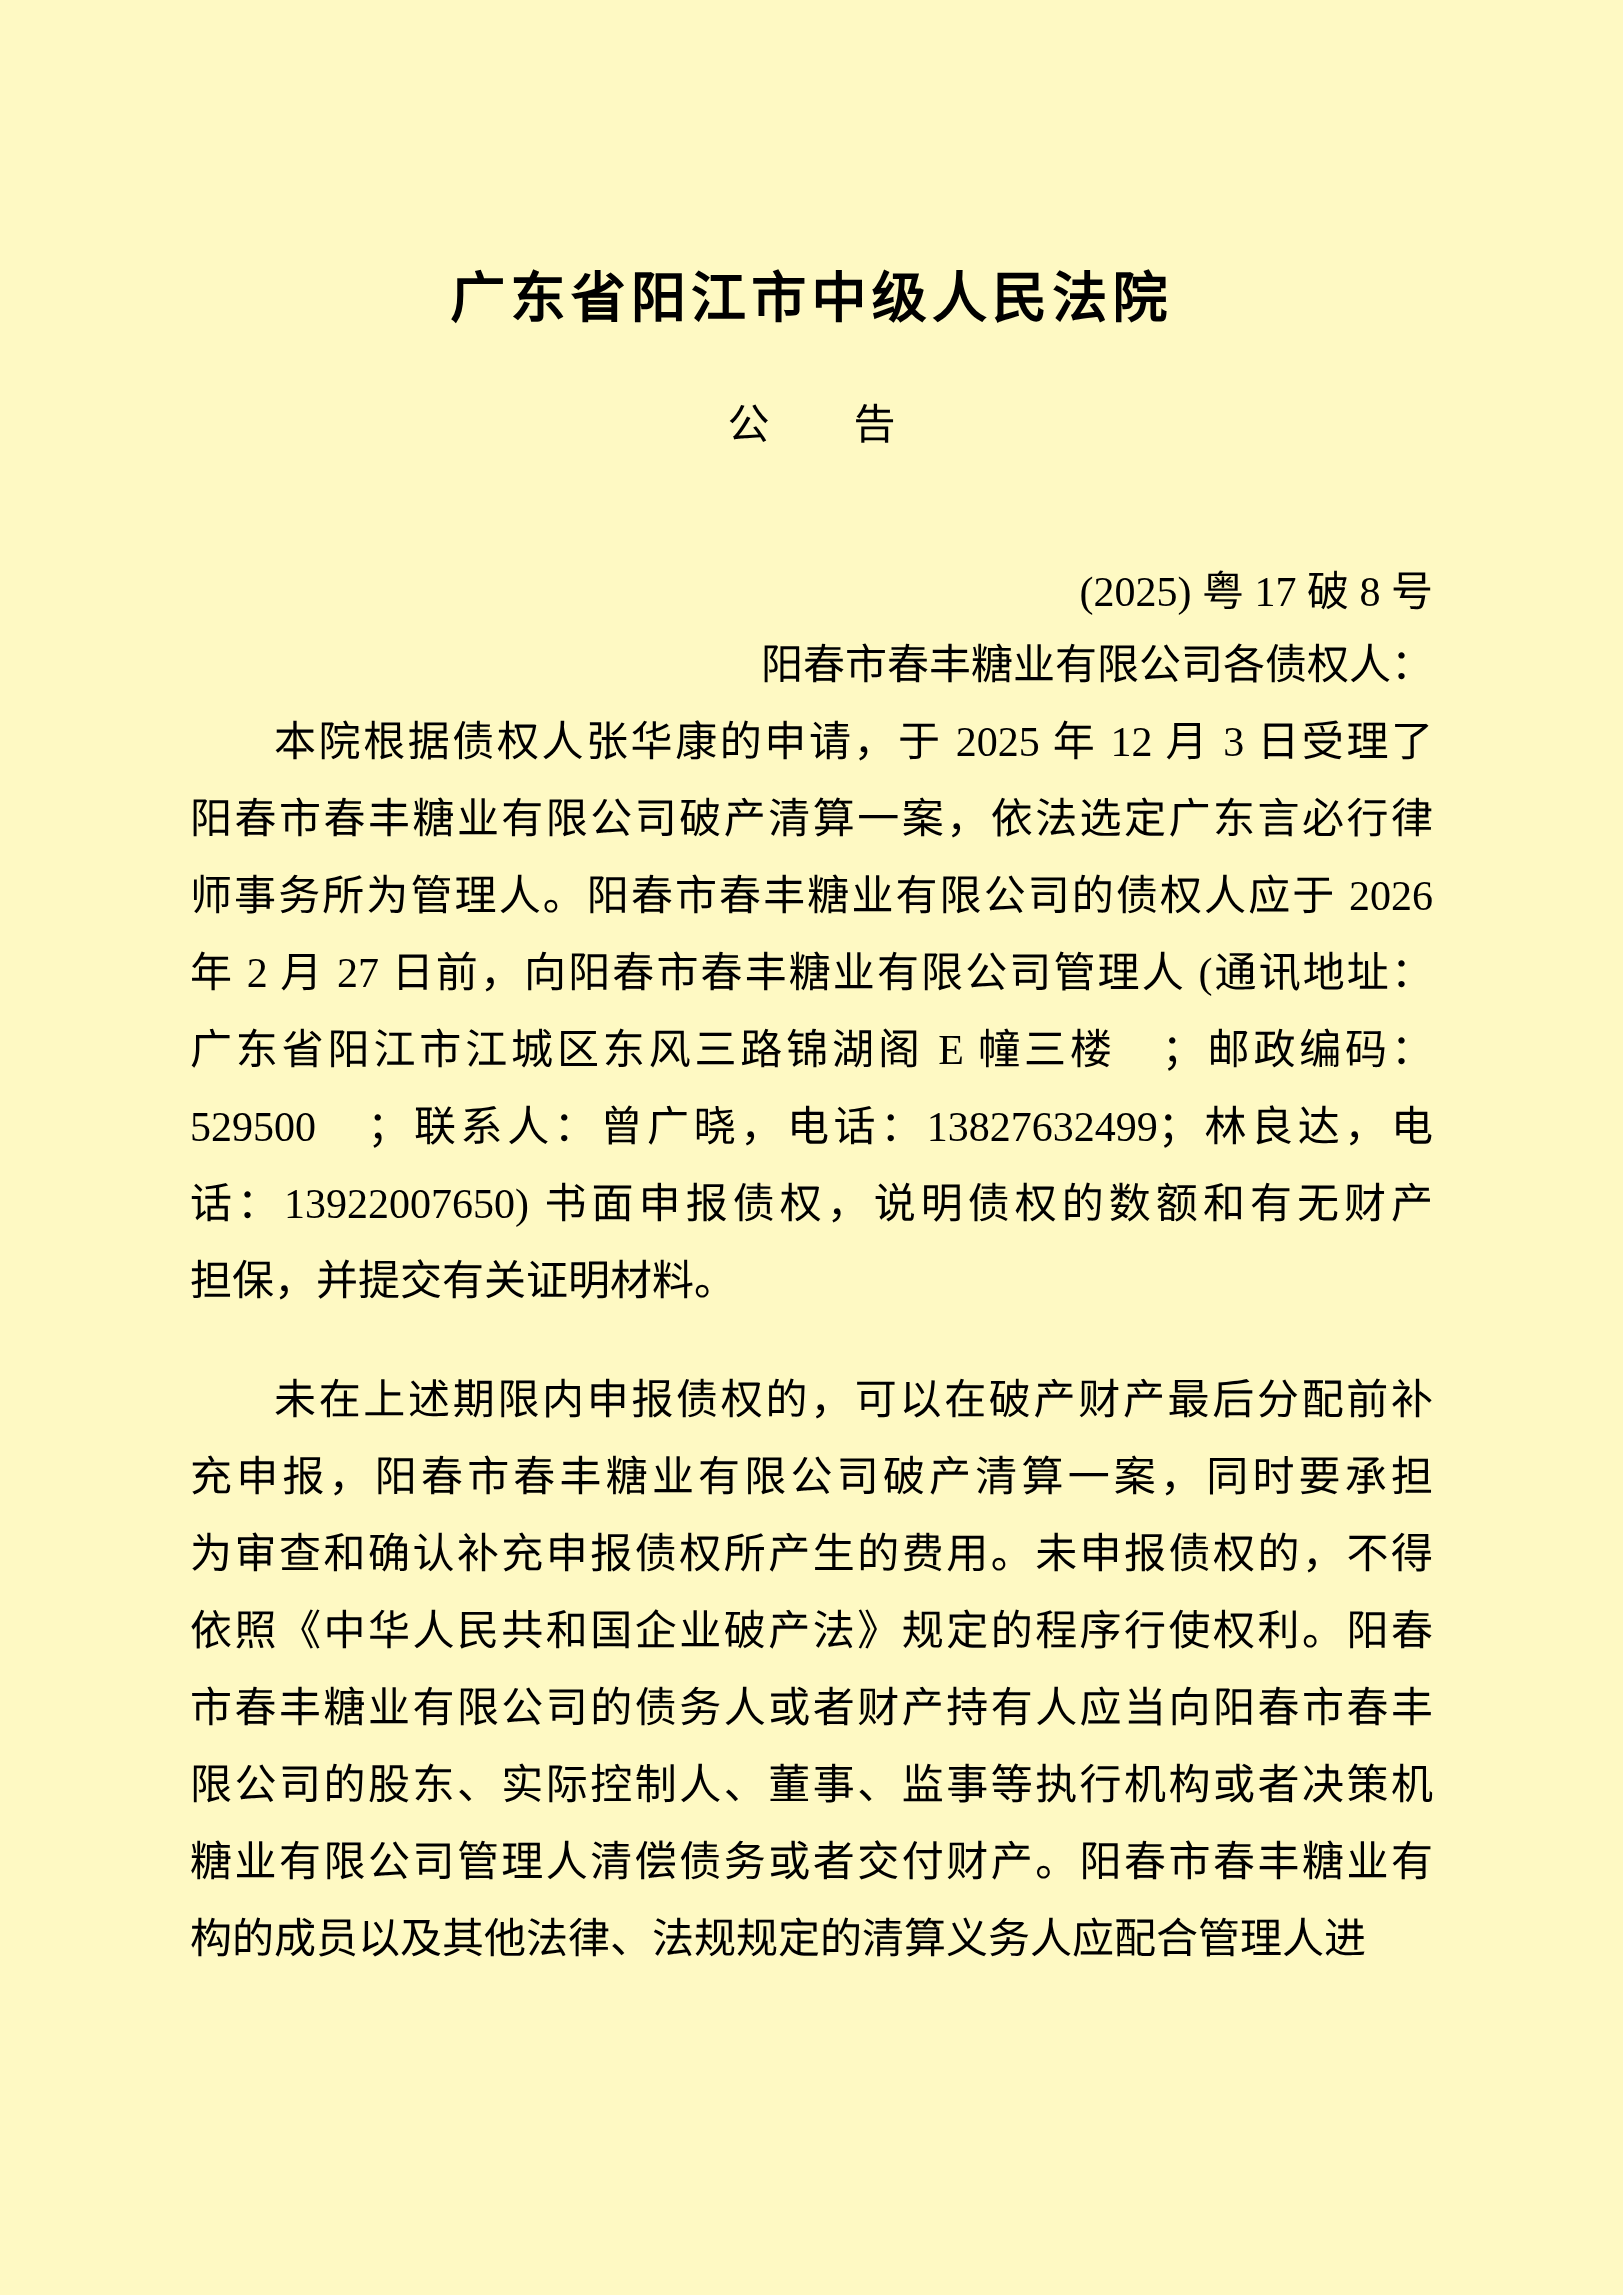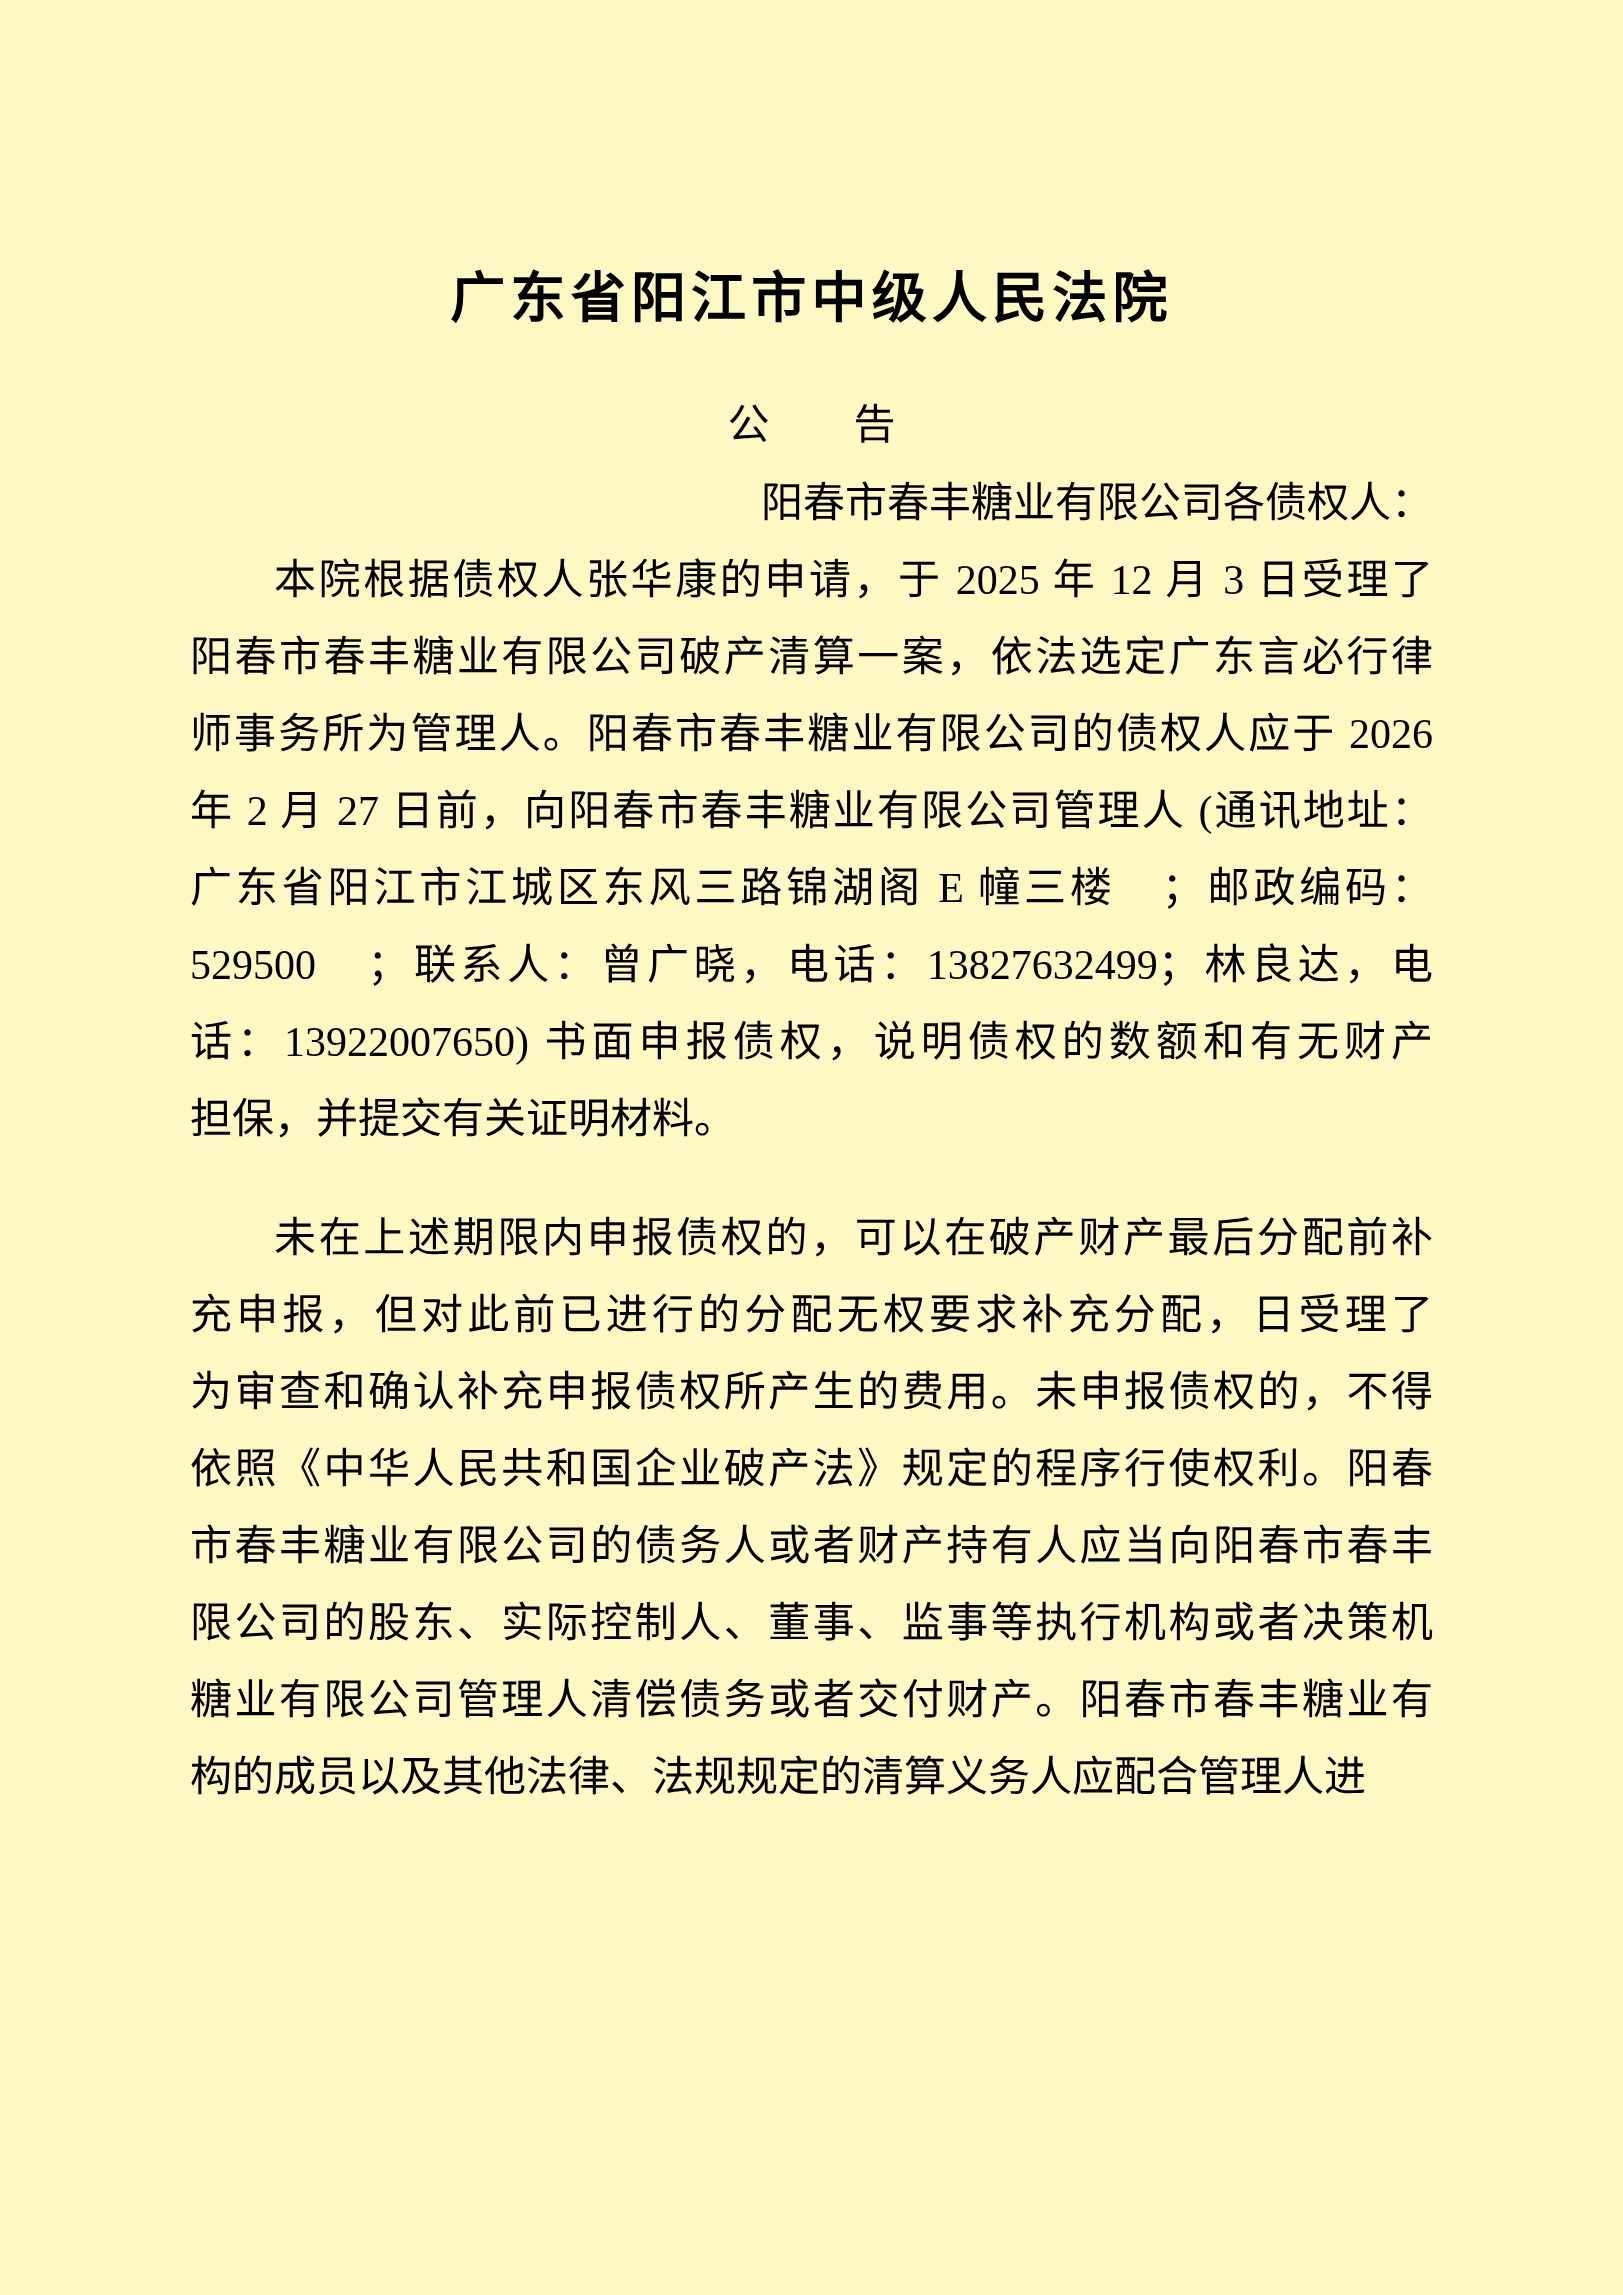--- a/index.html
+++ b/index.html
@@ -67,39 +67,40 @@
 </head>
 <body>
 
 <div class="page">
   <div class="content">
 
     <div class="court-title">广东省阳江市中级人民法院</div>
 
     <div class="announcement-title">公　　告</div>
 
+    <div class="case-number">(2025) 粤 17 破 8 号</div>
 
     <div class="body-text">
 
       <div class="salutation">阳春市春丰糖业有限公司各债权人：</div>
 
       <div class="paragraph paragraph-1">
           <div class="line first">本院根据债权人张华康的申请，于 2025 年 12 月 3 日受理了</div>
           <div class="line">阳春市春丰糖业有限公司破产清算一案，依法选定广东言必行律</div>
           <div class="line">师事务所为管理人。阳春市春丰糖业有限公司的债权人应于 2026</div>
           <div class="line">年 2 月 27 日前，向阳春市春丰糖业有限公司管理人 (通讯地址：</div>
           <div class="line">广东省阳江市江城区东风三路锦湖阁 E 幢三楼　；邮政编码：</div>
           <div class="line">529500　；联系人：曾广晓，电话：13827632499；林良达，电</div>
           <div class="line">话：13922007650) 书面申报债权，说明债权的数额和有无财产</div>
           <div class="line last">担保，并提交有关证明材料。</div>
         </div>
 
       <div class="paragraph paragraph-2">
           <div class="line first">未在上述期限内申报债权的，可以在破产财产最后分配前补</div>
-          <div class="line">充申报，但对此前已进行的分配无权要求补充分配，日受理了</div>
+          <div class="line">充申报，阳春市春丰糖业有限公司破产清算一案，同时要承担</div>
           <div class="line">为审查和确认补充申报债权所产生的费用。未申报债权的，不得</div>
           <div class="line">依照《中华人民共和国企业破产法》规定的程序行使权利。阳春</div>
           <div class="line">市春丰糖业有限公司的债务人或者财产持有人应当向阳春市春丰</div>
           <div class="line">限公司的股东、实际控制人、董事、监事等执行机构或者决策机</div>
           <div class="line">糖业有限公司管理人清偿债务或者交付财产。阳春市春丰糖业有</div>
           <div class="line last">构的成员以及其他法律、法规规定的清算义务人应配合管理人进</div>
         </div>
 
     </div>
   </div>

